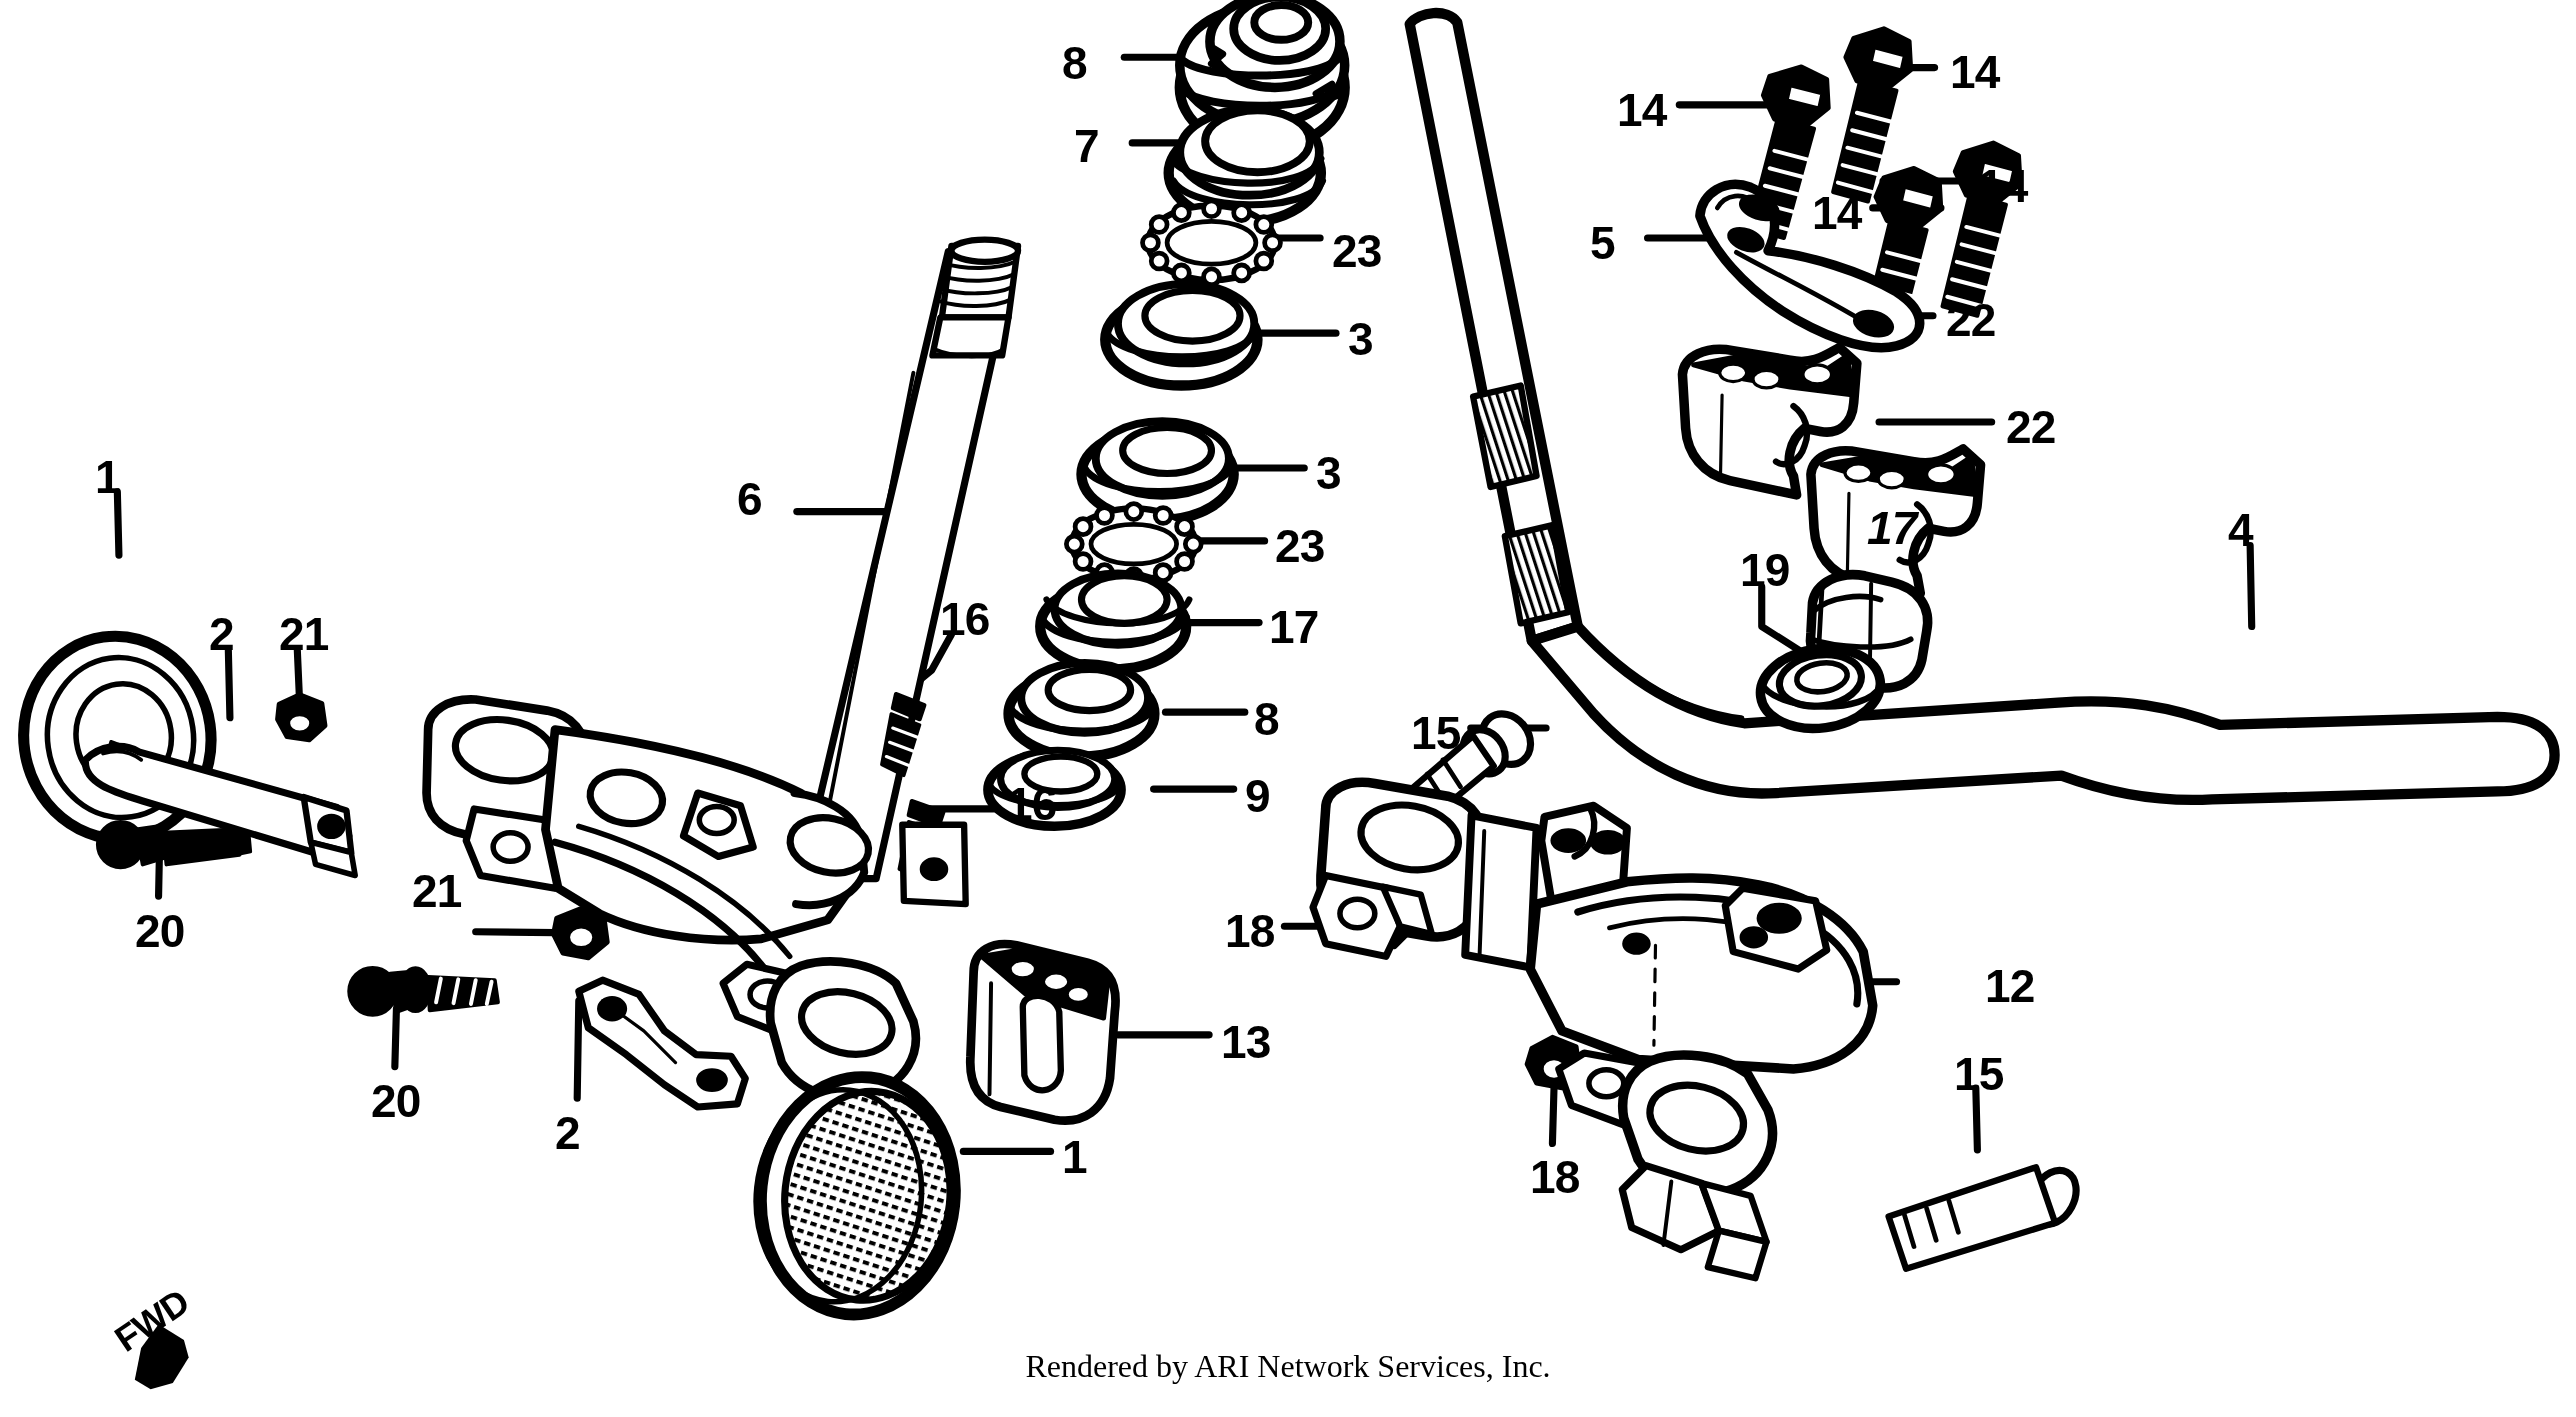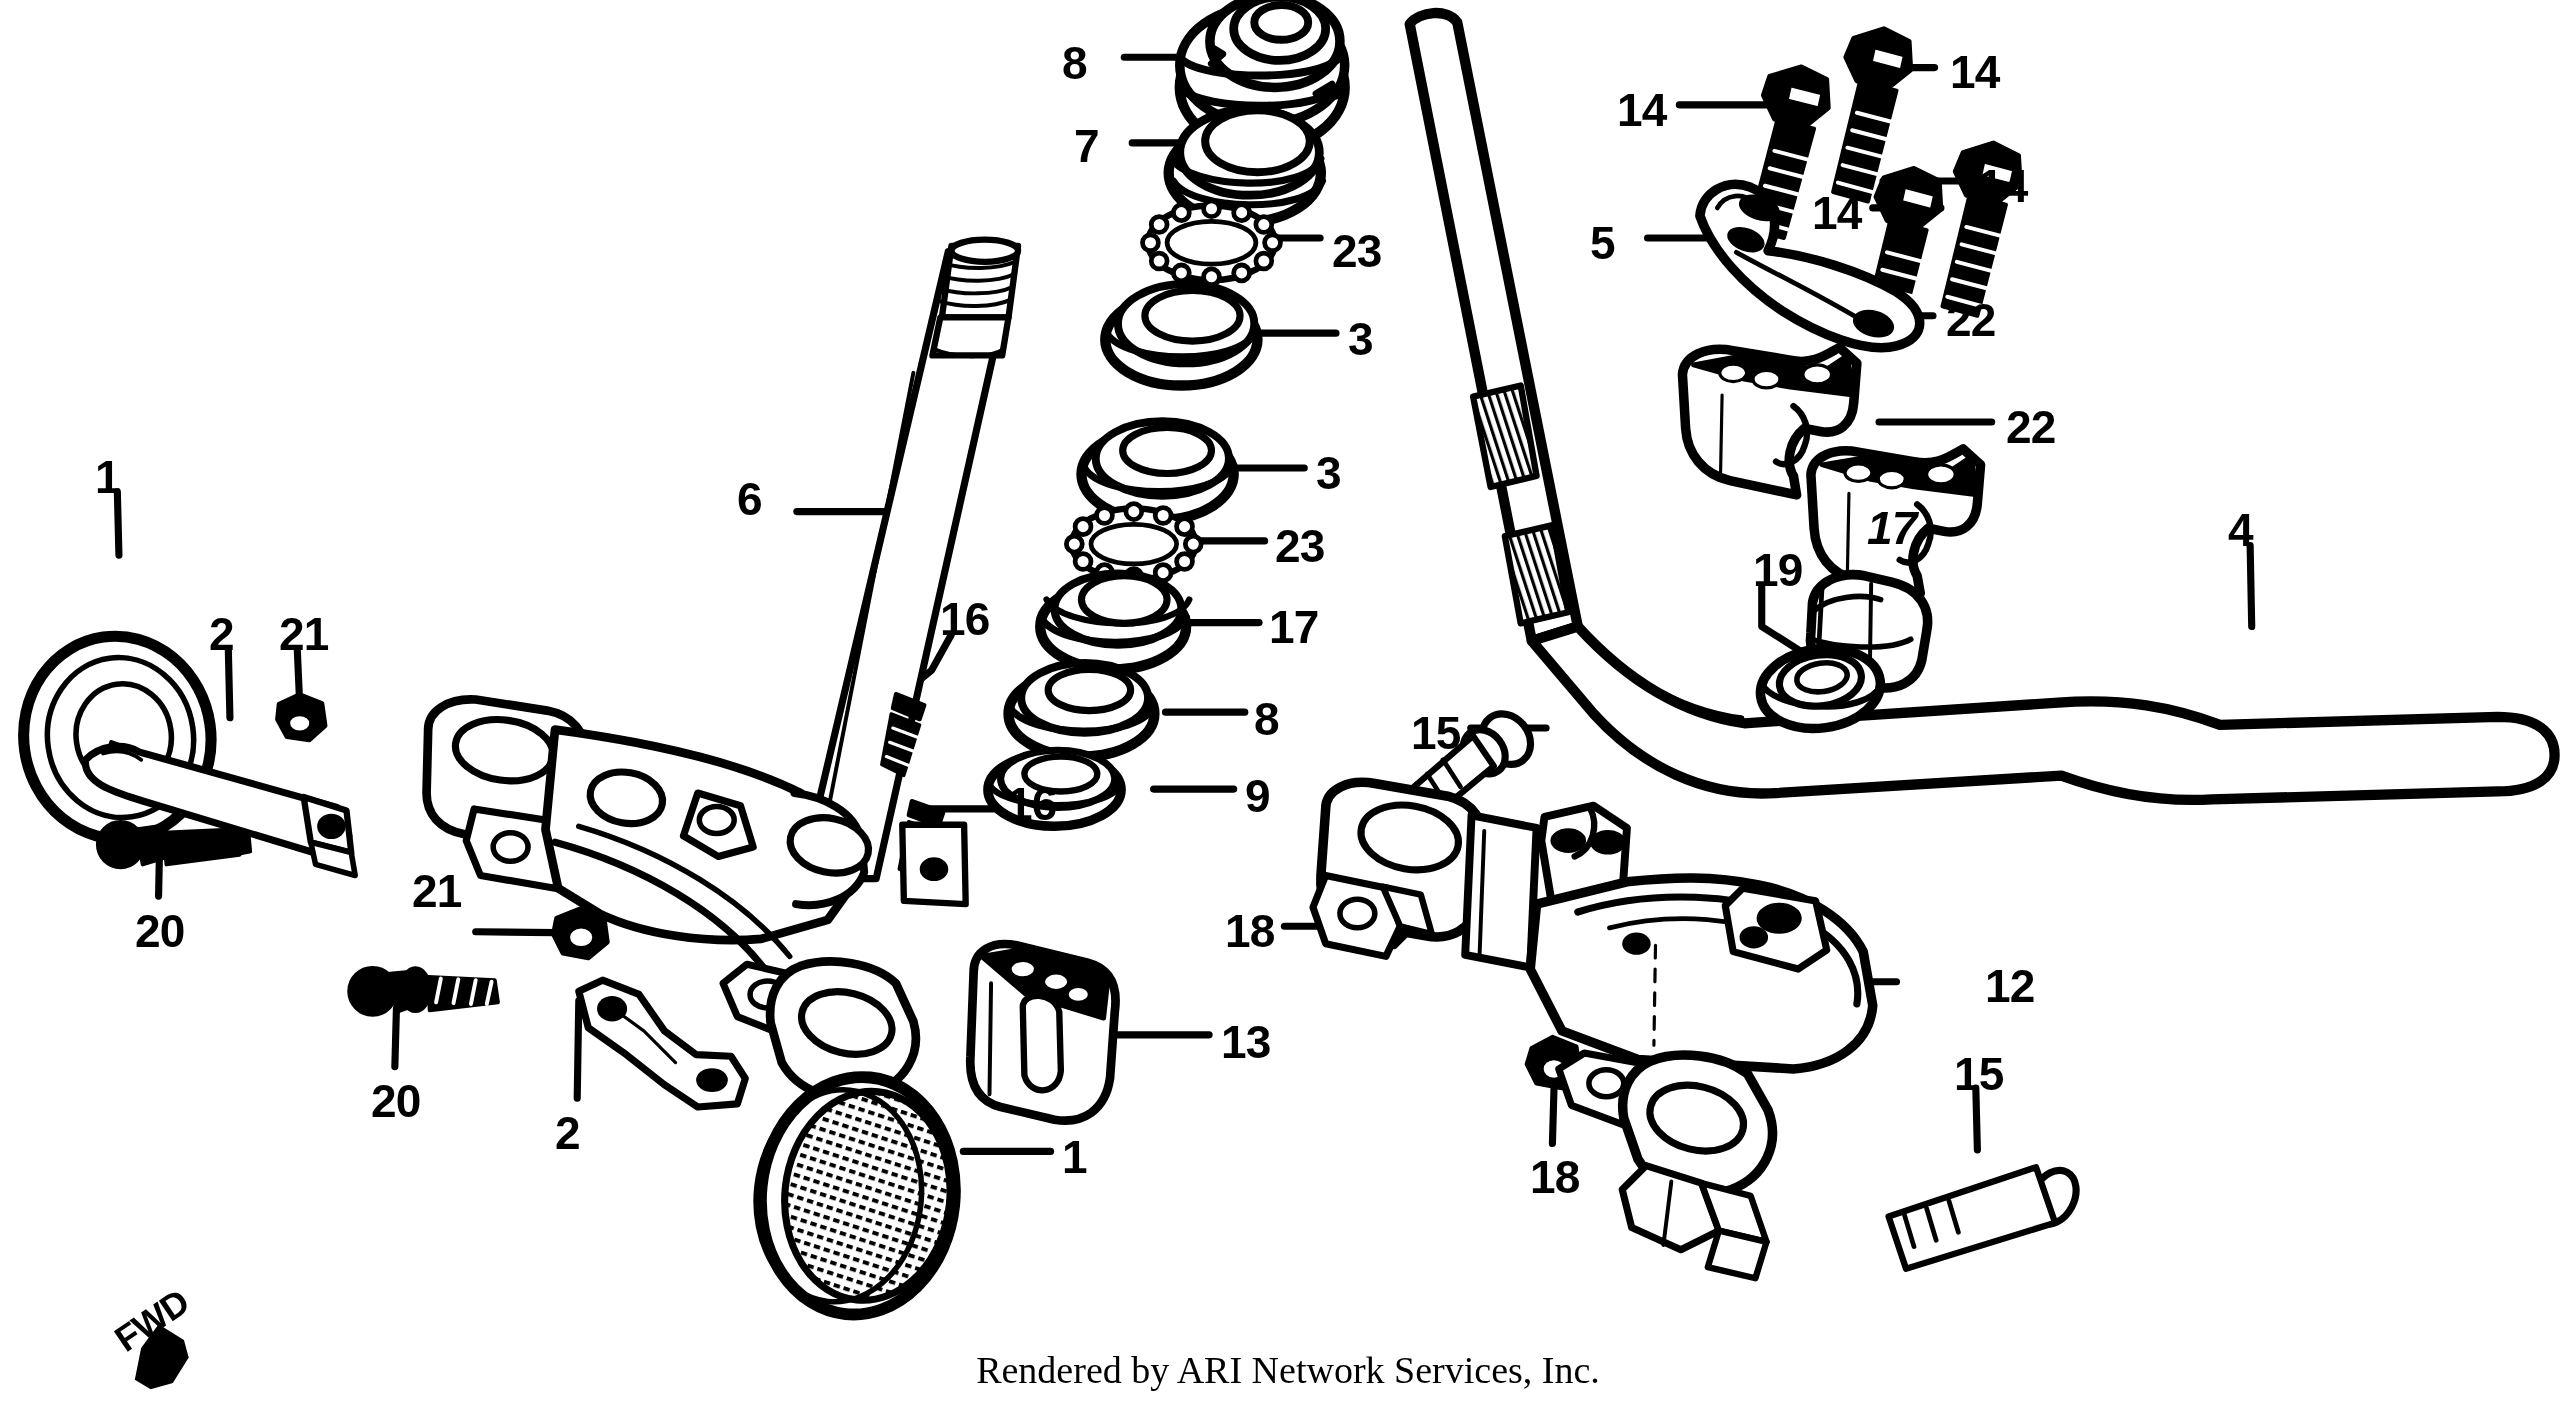--- a/index.html
+++ b/index.html
@@ -20,21 +20,21 @@
     line-height:1;
     white-space:nowrap;
     letter-spacing:-0.8px;
   }
   .footer{
     position:absolute;
     left:0;right:0;
     top:1348px;
     text-align:center;
     font-family:"Liberation Serif", serif;
-    font-size:38px;
+    font-size:32px;
     color:#000;
     letter-spacing:0px;
   }
   .fwd{
     position:absolute;
     left:119px;top:1322px;
     font-family:"Liberation Sans", sans-serif;
     font-weight:900;
     font-size:36px;
     color:#000;
@@ -599,21 +599,21 @@
   <div class="callout" style="left:1411px; top:710px;">15</div>
   <div class="callout" style="left:1954px; top:1051px;">15</div>
   <div class="callout" style="left:1985px; top:963px;">12</div>
   <div class="callout" style="left:1617px; top:87px;">14</div>
   <div class="callout" style="left:1950px; top:49px;">14</div>
   <div class="callout" style="left:1812px; top:190px;">14</div>
   <div class="callout" style="left:1978px; top:163px;">14</div>
   <div class="callout" style="left:1590px; top:220px;">5</div>
   <div class="callout" style="left:1946px; top:297px;">22</div>
   <div class="callout" style="left:2006px; top:404px;">22</div>
-  <div class="callout" style="left:1740px; top:547px;margin-left:13px;">19</div>
+  <div class="callout" style="left:1740px; top:547px;">19</div>
   <div class="callout" style="left:1867px; top:505px;font-style:italic;">17</div>
   <div class="callout" style="left:2228px; top:507px;">4</div>
 
   <svg class="layer" viewBox="0 0 3249 1788" xmlns="http://www.w3.org/2000/svg">
     <path d="M232,1690 L200,1670 L178,1700 L170,1740 L190,1752 L218,1744 L238,1712 Z" fill="#000"></path>
   </svg>
   <div class="fwd">FWD</div>
 
   <div class="footer">Rendered by ARI Network Services, Inc.</div>
 

